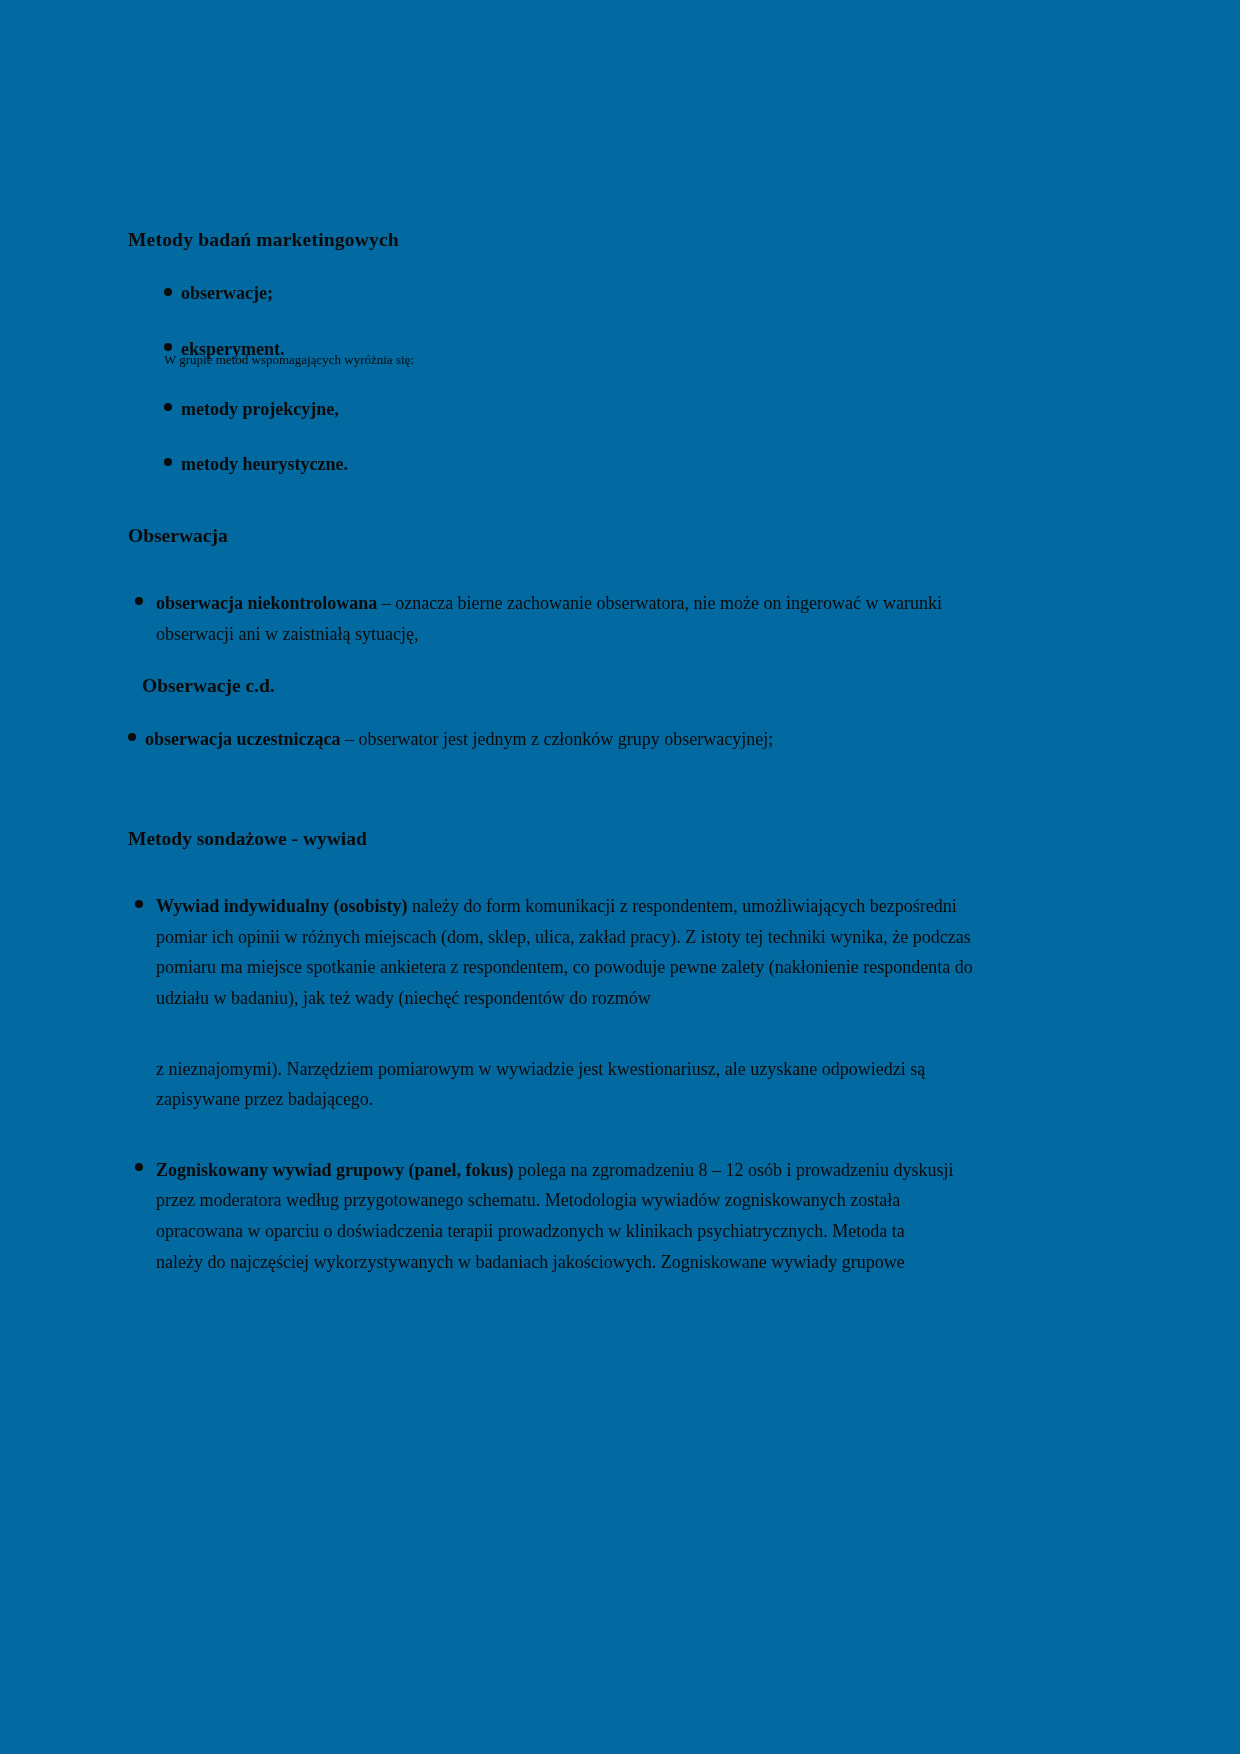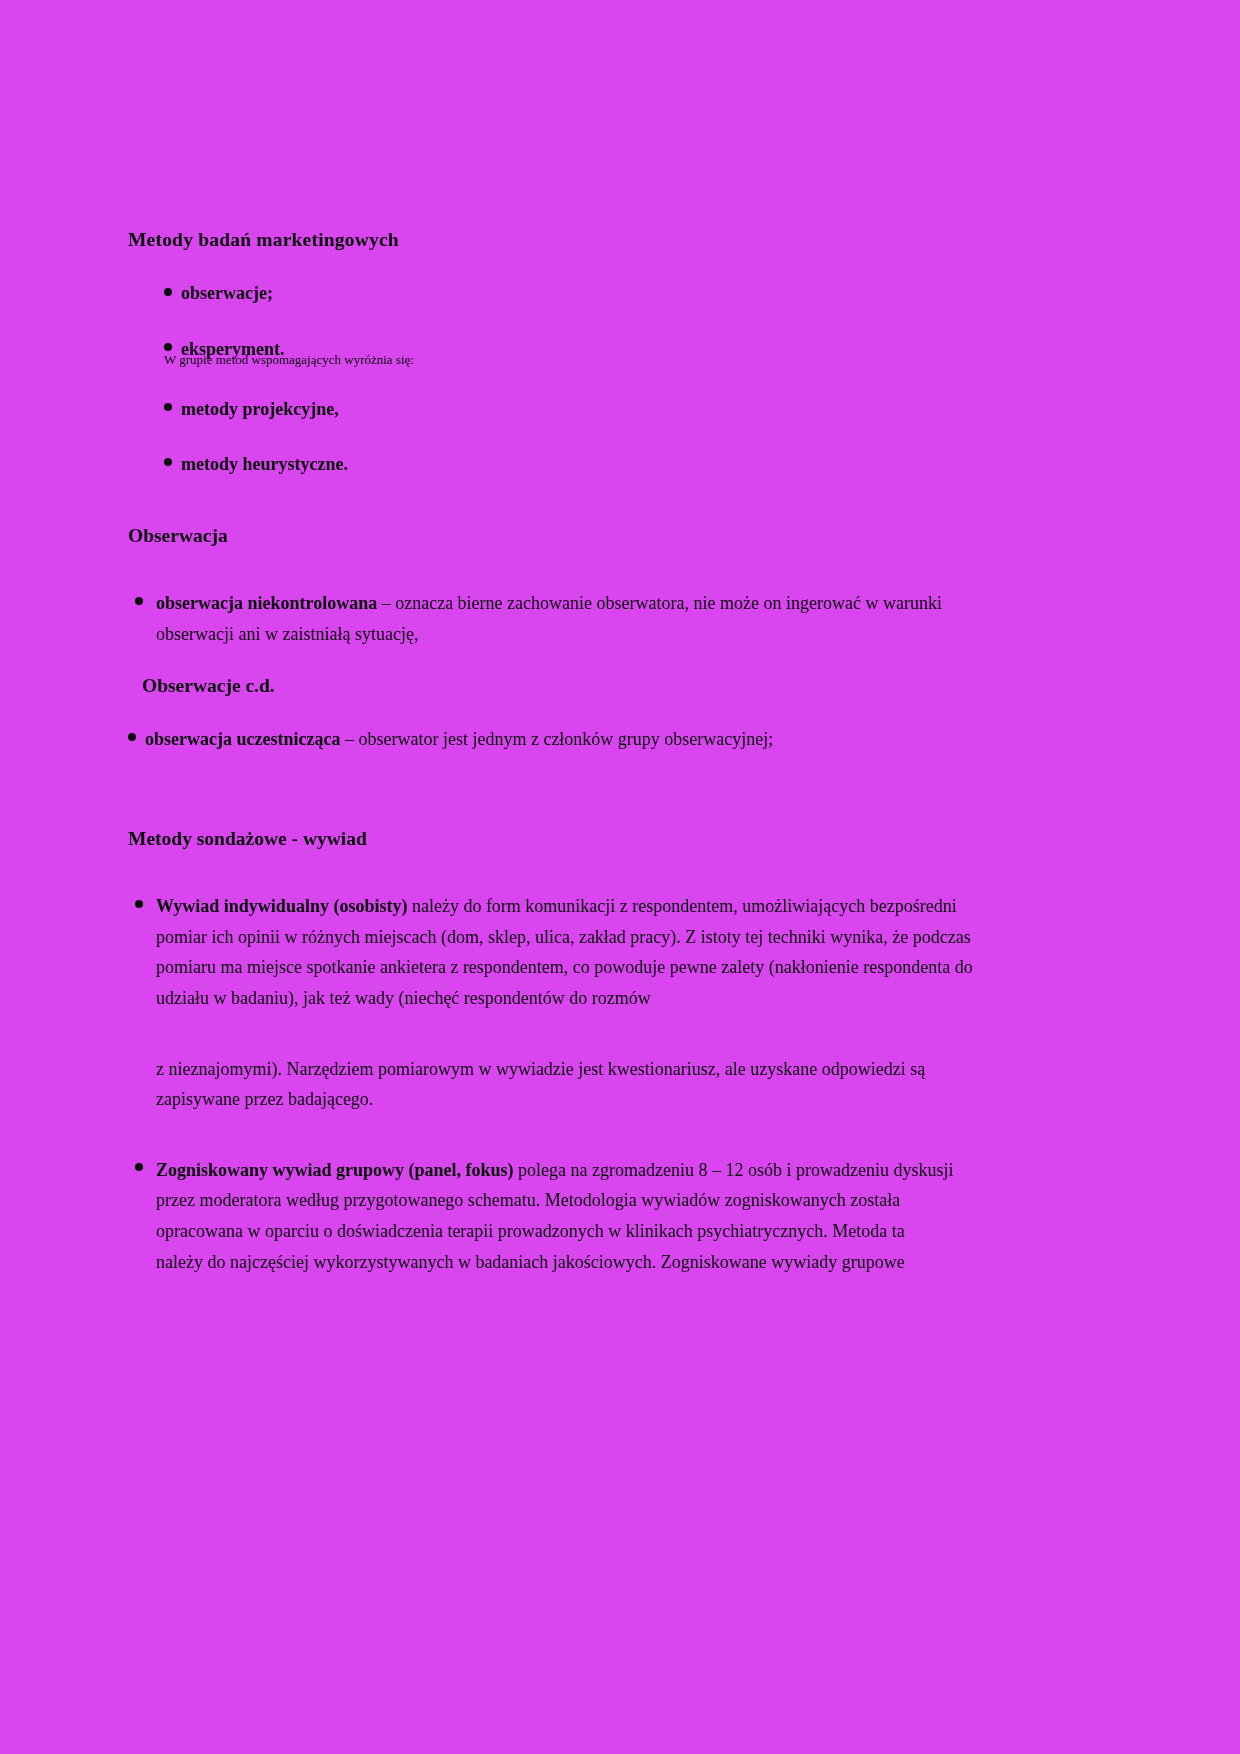--- a/index.html
+++ b/index.html
@@ -12,21 +12,21 @@
     width: 1240px;
     height: 1754px;
     font-family: "Liberation Serif", "DejaVu Serif", serif;
     color: #0b0b0b;
     -webkit-font-smoothing: none;
   }
   .page {
     position: relative;
     width: 1240px;
     height: 1754px;
-    background: #d946ef;
+    background: #0369a1;
     overflow: hidden;
   }
   .content {
     position: absolute;
     left: 128px;
     top: 228px;
     width: 900px;
   }
 
   

